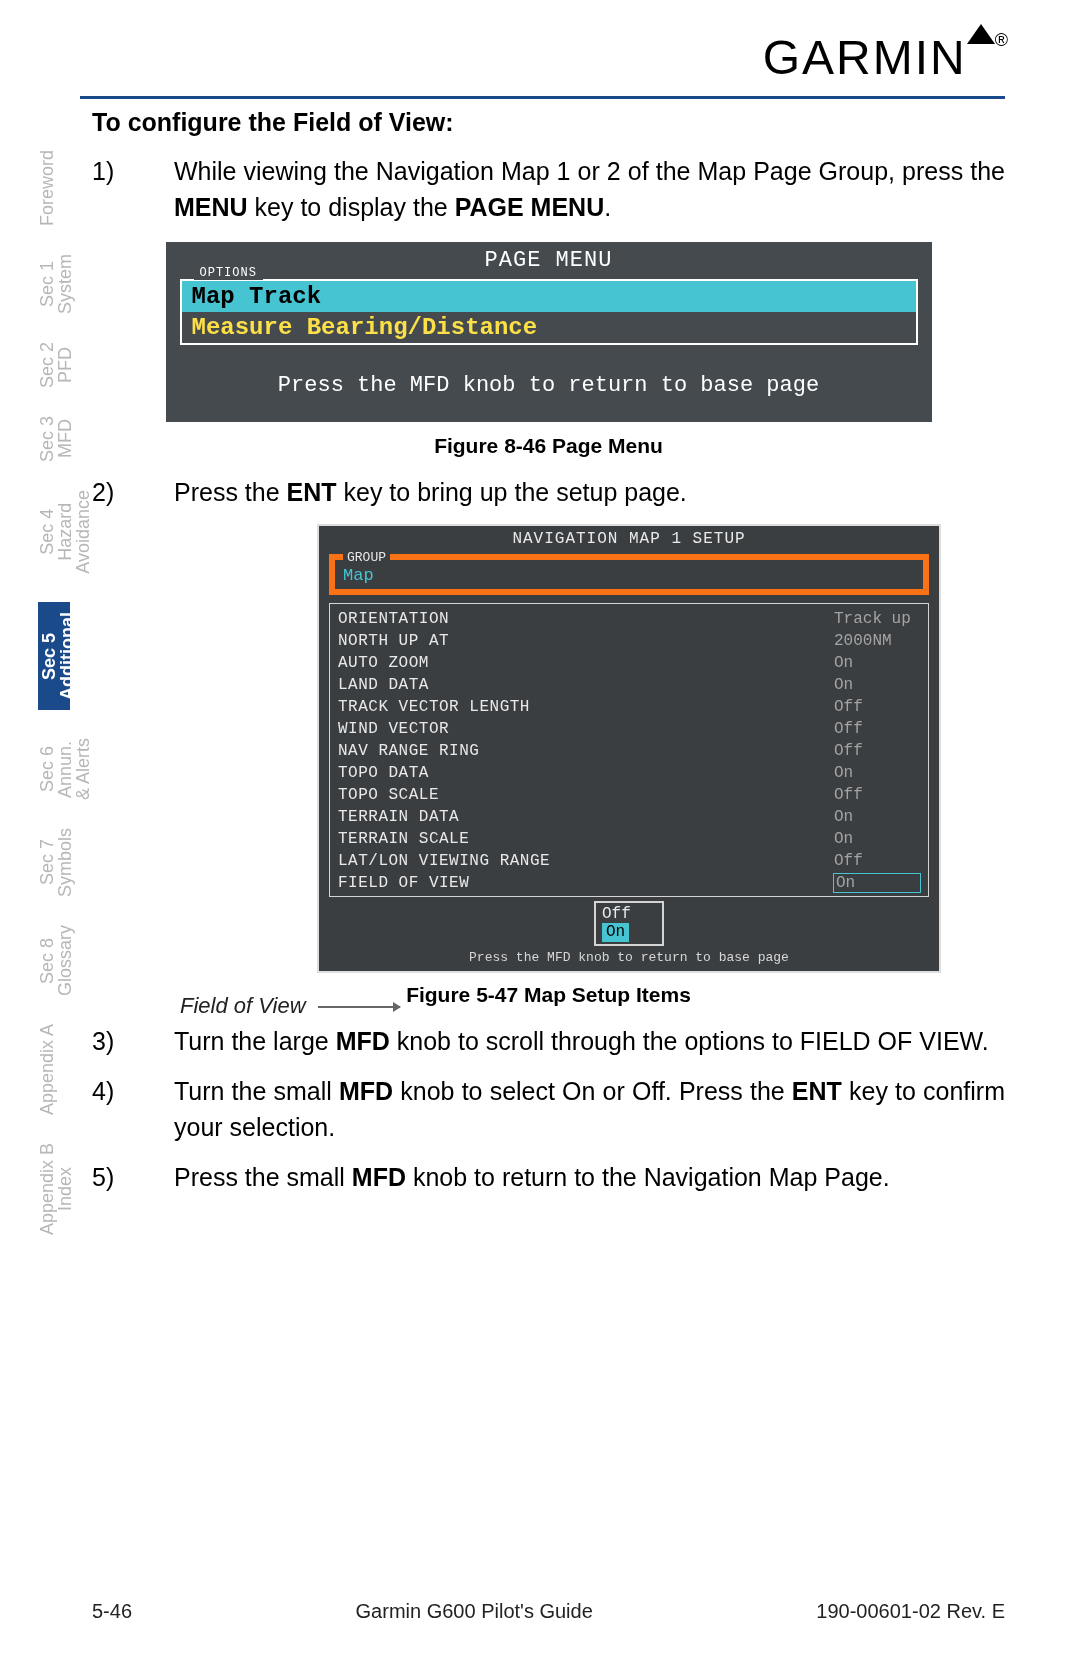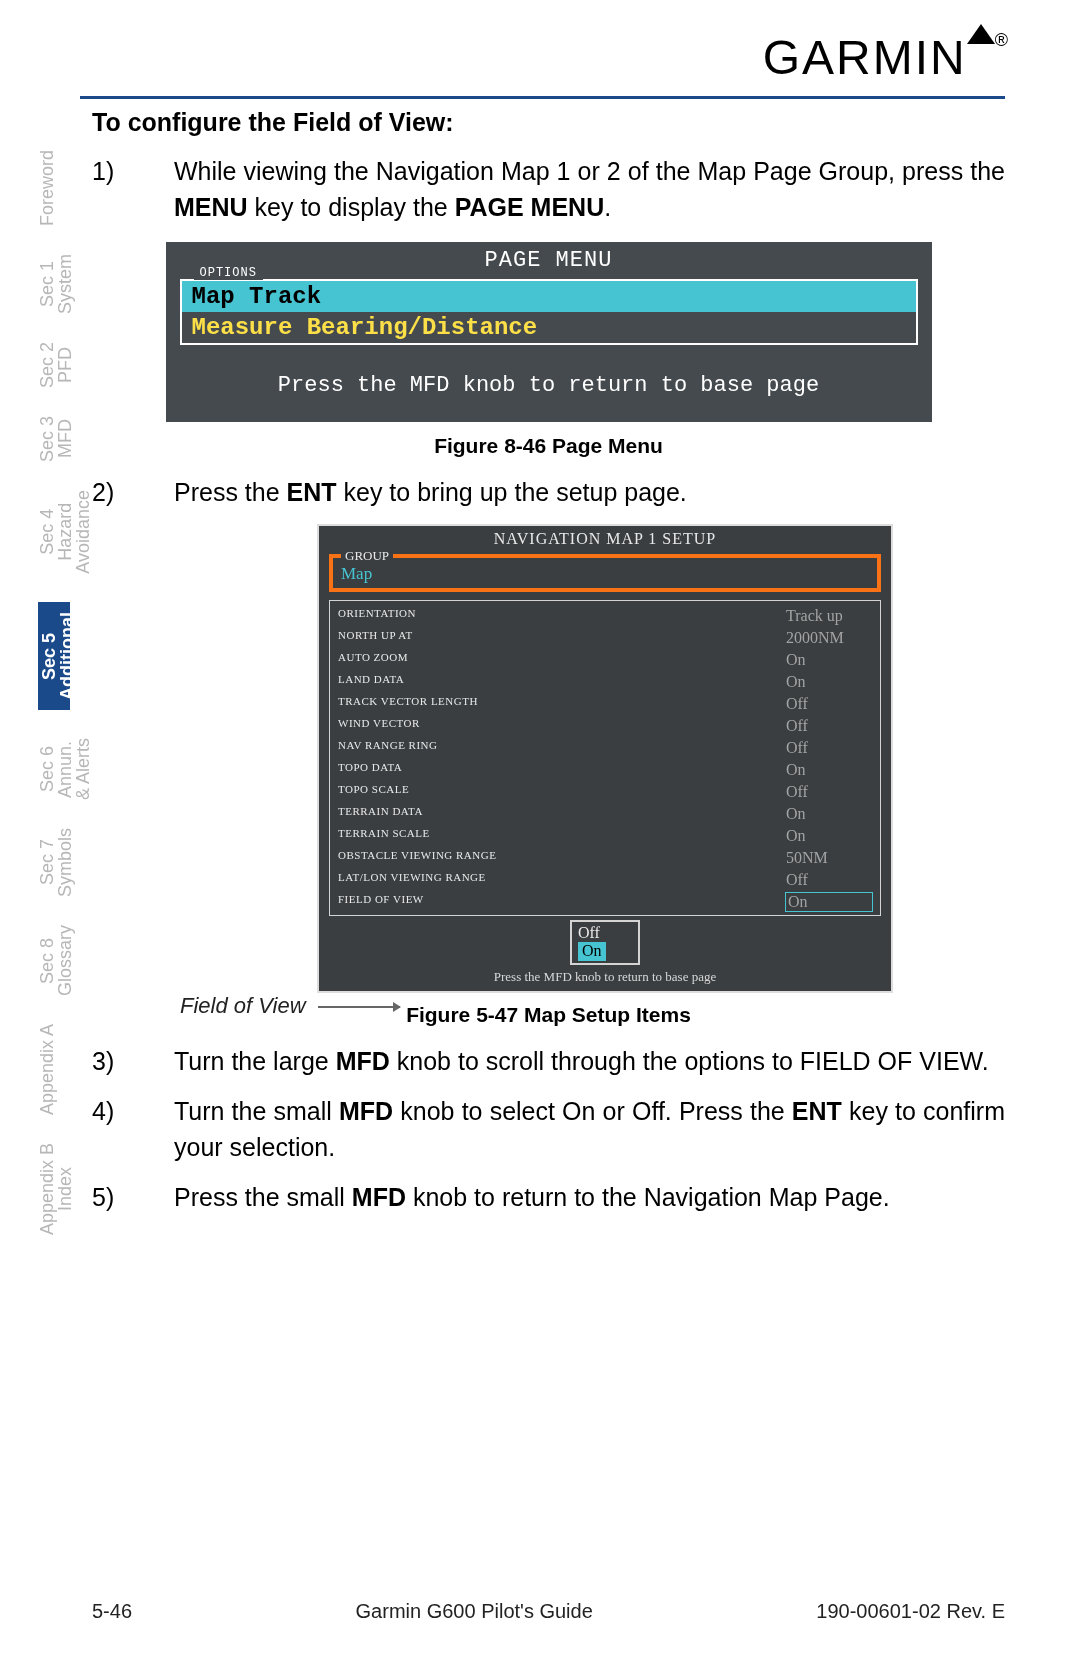--- a/index.html
+++ b/index.html
@@ -129,47 +129,47 @@
   .fov-arrow::after {
     content: '';
     position: absolute;
     right: -1px; top: -4px;
     border-left: 8px solid #666;
     border-top: 5px solid transparent;
     border-bottom: 5px solid transparent;
   }
   .navsetup {
     margin-left: 225px;
-    width: 576px;
+    width: 624px;
     background: #3a3e41;
     border: 2px solid #ddd;
-    font-family: Liberation Serif, serif;
+    font-family: Liberation Mono, monospace;
     color: #e9e9e9;
     font-size: 17px;
     padding-bottom: 6px;
   }
   .ns-title { text-align: center; font-size: 16px; padding: 4px 0 6px; letter-spacing: 1px; }
   .ns-group {
-    border: 4px solid #f97316;
+    border: 6px solid #f97316;
     margin: 0 10px 8px;
     position: relative;
     padding: 6px 8px 4px;
   }
   .ns-group-legend {
     position: absolute; top: -10px; left: 8px;
     background: #3a3e41; padding: 0 4px; font-size: 13px;
   }
   .ns-group-val { color: #46c4d1; font-size: 17px; }
   .ns-list {
     border: 1px solid #d4d4d4;
     margin: 0 10px;
     padding: 4px 6px 2px;
   }
   .ns-row { display: flex; justify-content: space-between; padding: 2px 2px; }
-  .ns-lab { color: #e9e9e9; font-size: 11px; letter-spacing: 0.5px; }
+  .ns-lab { color: #e9e9e9; font-size: 16px; letter-spacing: 0.5px; }
   .ns-val { color: #a3a3a3; font-size: 16px; min-width: 86px; }
   .ns-val.sel { outline: 1px solid #46c4d1; padding: 0 2px; }
   .ns-popup {
     margin: 4px auto 0;
     width: 70px;
     border: 2px solid #d4d4d4;
     text-align: left;
     padding: 2px 6px;
     line-height: 1.15;
     font-size: 16px;
@@ -301,24 +301,20 @@
           </div>
           <div class="ns-row">
             <span class="ns-lab">TERRAIN DATA</span>
             <span class="ns-val">On</span>
           </div>
           <div class="ns-row">
             <span class="ns-lab">TERRAIN SCALE</span>
             <span class="ns-val">On</span>
           </div>
           <div class="ns-row">
-            <span class="ns-lab">OBSTACLE VIEWING RANGE</span>
-            <span class="ns-val">50NM</span>
-          </div>
-          <div class="ns-row">
             <span class="ns-lab">LAT/LON VIEWING RANGE</span>
             <span class="ns-val">Off</span>
           </div>
           <div class="ns-row">
             <span class="ns-lab">FIELD OF VIEW</span>
             <span class="ns-val sel">On</span>
           </div>
         </div>
       <div class="ns-popup">
         <div>Off</div>

